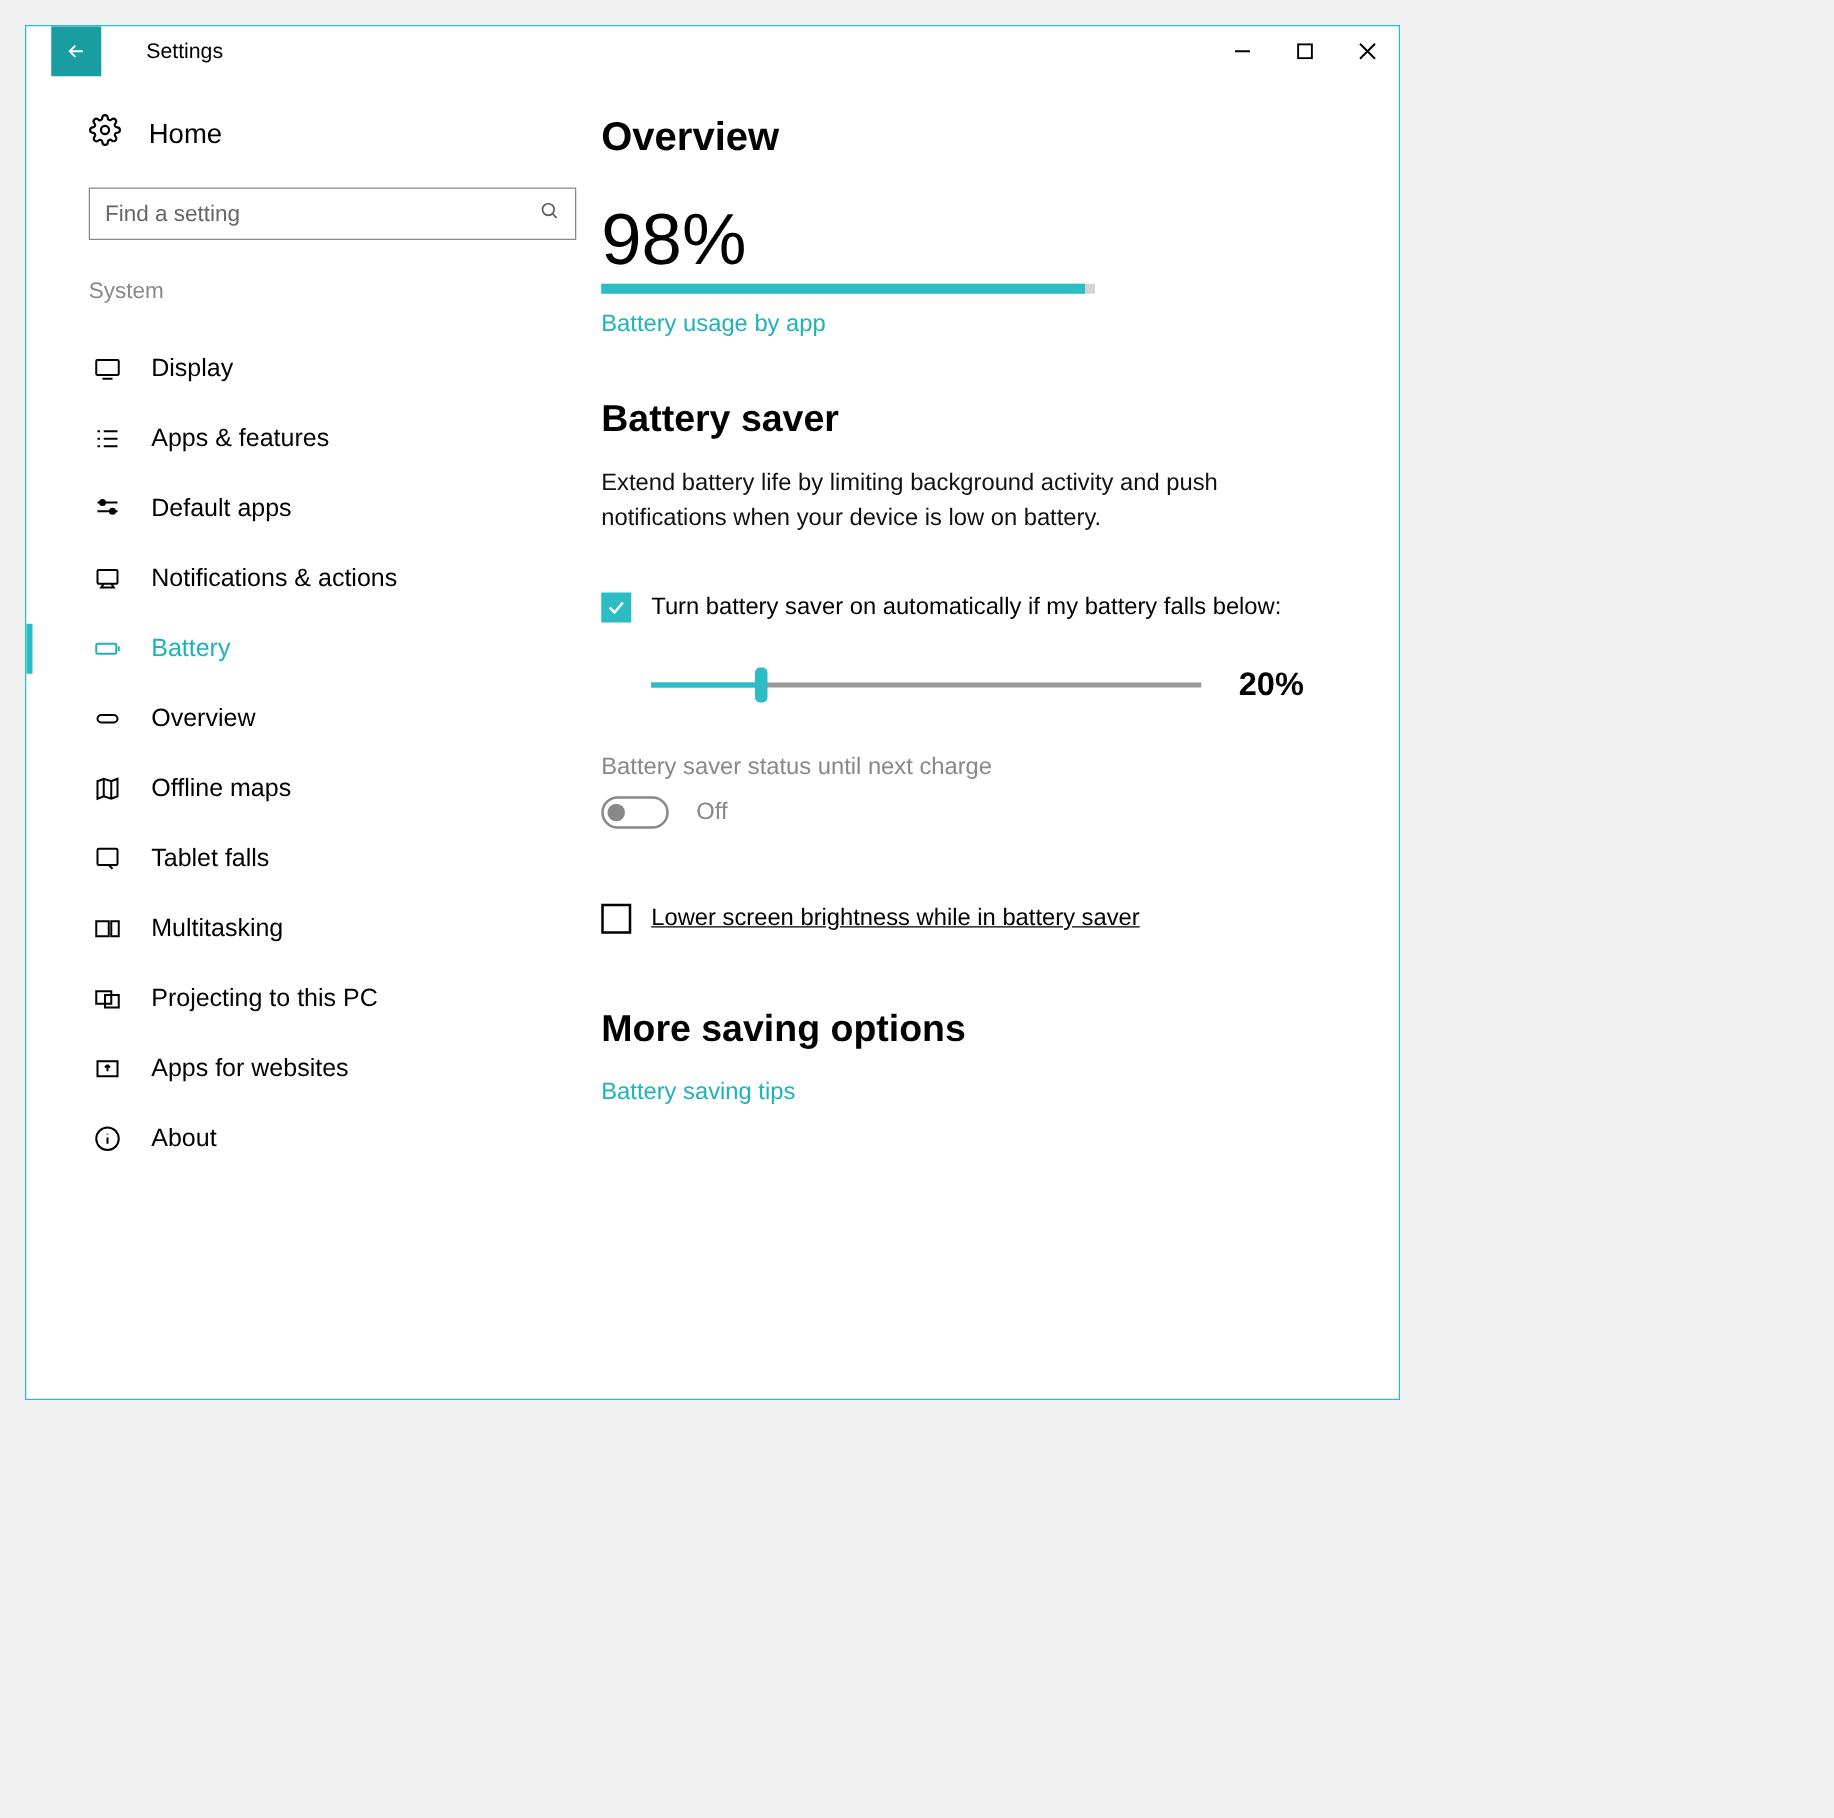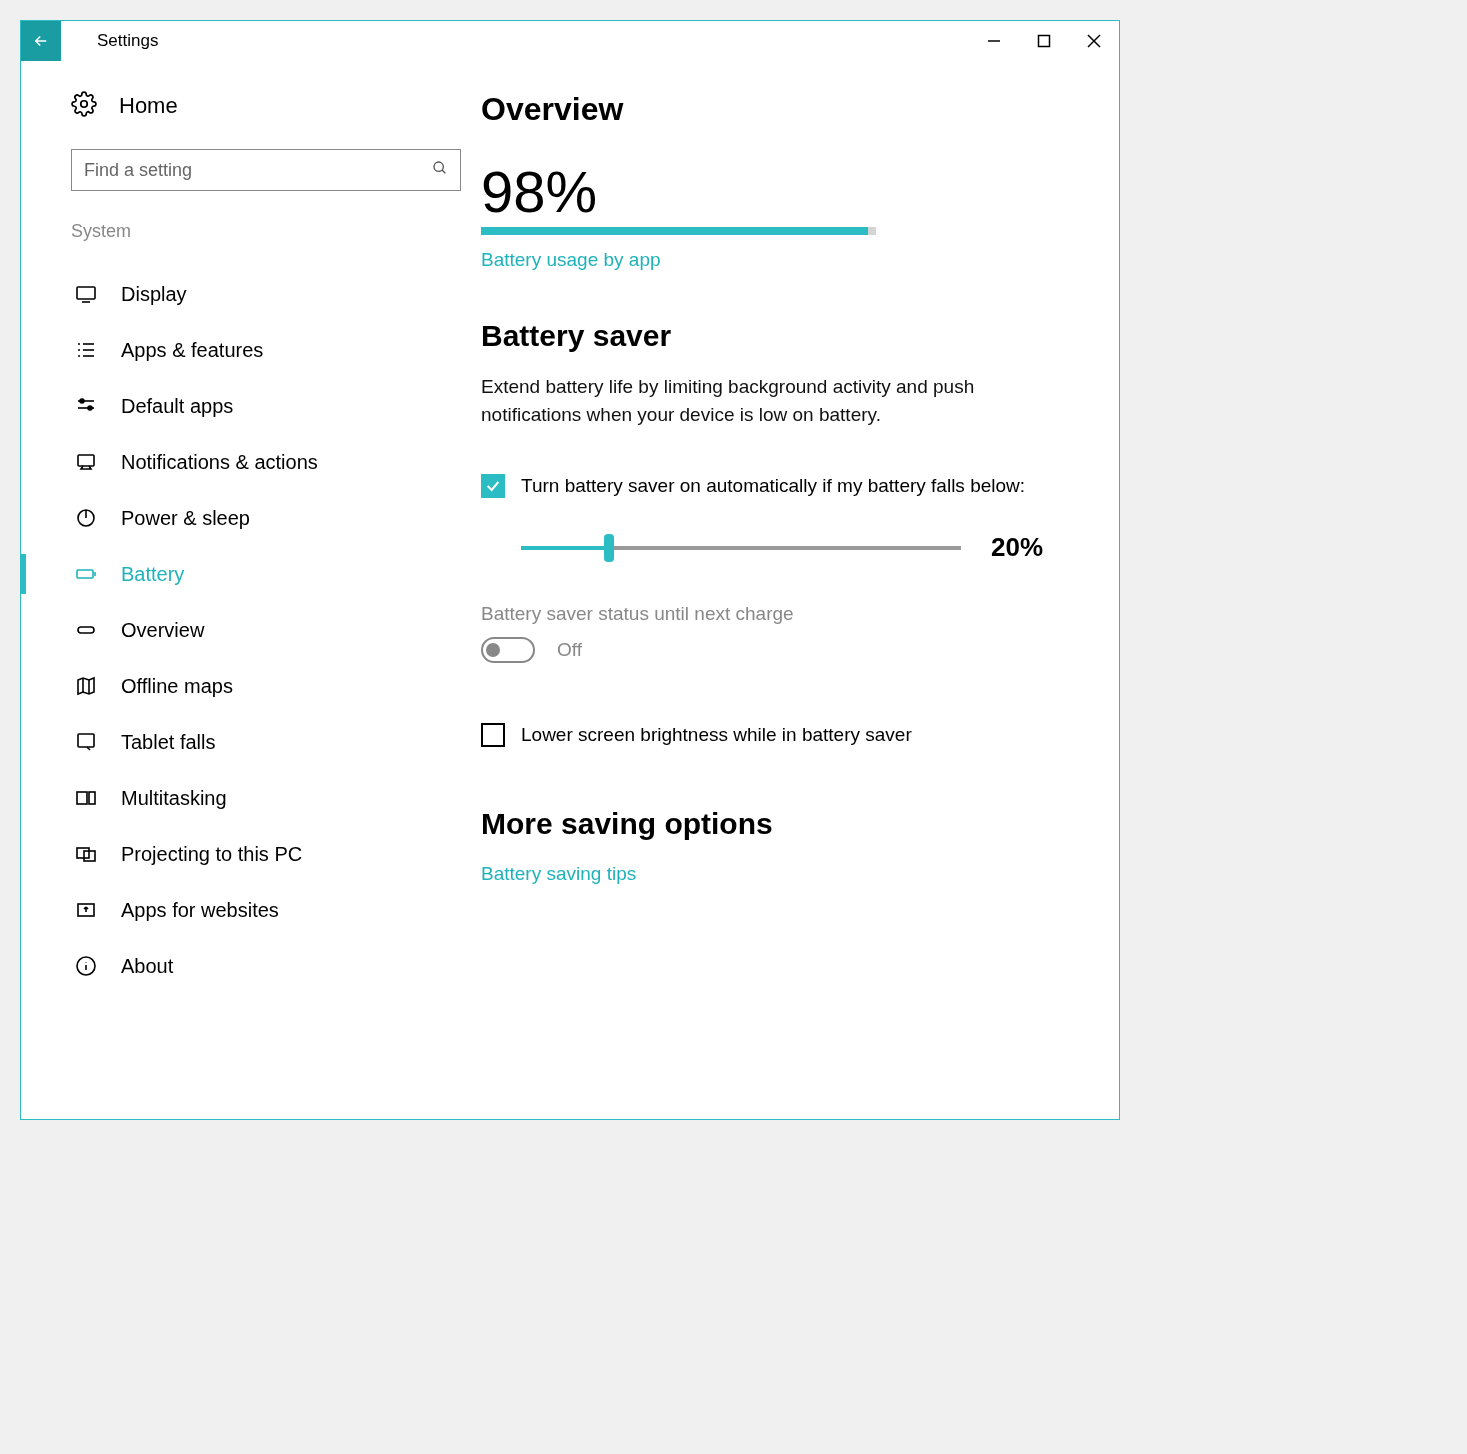--- a/index.html
+++ b/index.html
@@ -13,20 +13,21 @@
   height: 1100px;
   background: #fff;
   border: 1px solid #2cbcc3;
   position: relative;
   overflow: hidden;
 }
 .titlebar {
   height: 40px;
   display: flex;
   align-items: center;
+  padding-left: 20px;
 }
 .back-btn {
   width: 40px;
   height: 40px;
   background: #1a9ca3;
   display: flex;
   align-items: center;
   justify-content: center;
   color: #fff;
 }
@@ -133,21 +134,21 @@
 .toggle-row { display:flex; align-items:center; gap: 22px; margin-top: 12px; }
 .toggle {
   width: 54px; height: 26px; border: 2px solid #888; border-radius: 13px;
   position: relative;
 }
 .toggle-knob {
   position: absolute; left: 3px; top: 50%; transform: translateY(-50%);
   width: 14px; height: 14px; background:#888; border-radius: 50%;
 }
 .toggle-state { color:#888; font-size:19px; }
-.brightness-row { display:flex; align-items:center; gap:16px; margin-top: 60px; }
+.brightness-row { display:flex; align-items:center; gap:16px; margin-top: 60px; text-decoration: underline; }
 .more-h { font-size: 30px; font-weight: 700; margin-top: 60px; margin-bottom: 22px; }
 </style>
 </head>
 <body>
 
 <div class="window">
   <div class="titlebar">
     <div class="back-btn">
       <svg width="18" height="18" viewBox="0 0 24 24" fill="none" stroke="currentColor" stroke-width="2">
           <path d="M19 12H5M11 18l-6-6 6-6"></path>
@@ -234,29 +235,20 @@
         </li>
         <li class="nav-item">
           <span class="nav-icon">
               <svg viewBox="0 0 24 24">
                 <rect x="4" y="5" width="16" height="11" rx="1"></rect>
                 <path d="M9 16l-2 3h10l-2-3"></path>
               </svg>
             </span>
           <span class="nav-label">Notifications &amp; actions</span>
         </li>
-        <li class="nav-item">
-          <span class="nav-icon">
-              <svg viewBox="0 0 24 24">
-                <circle cx="12" cy="12" r="8"></circle>
-                <line x1="12" y1="4" x2="12" y2="12"></line>
-              </svg>
-            </span>
-          <span class="nav-label">Power &amp; sleep</span>
-        </li>
         <li class="nav-item active">
           <span class="nav-icon">
               <svg viewBox="0 0 24 24">
                 <rect x="3" y="8" width="16" height="8" rx="1"></rect>
                 <line x1="21" y1="10" x2="21" y2="14"></line>
               </svg>
             </span>
           <span class="nav-label">Battery</span>
         </li>
         <li class="nav-item">

